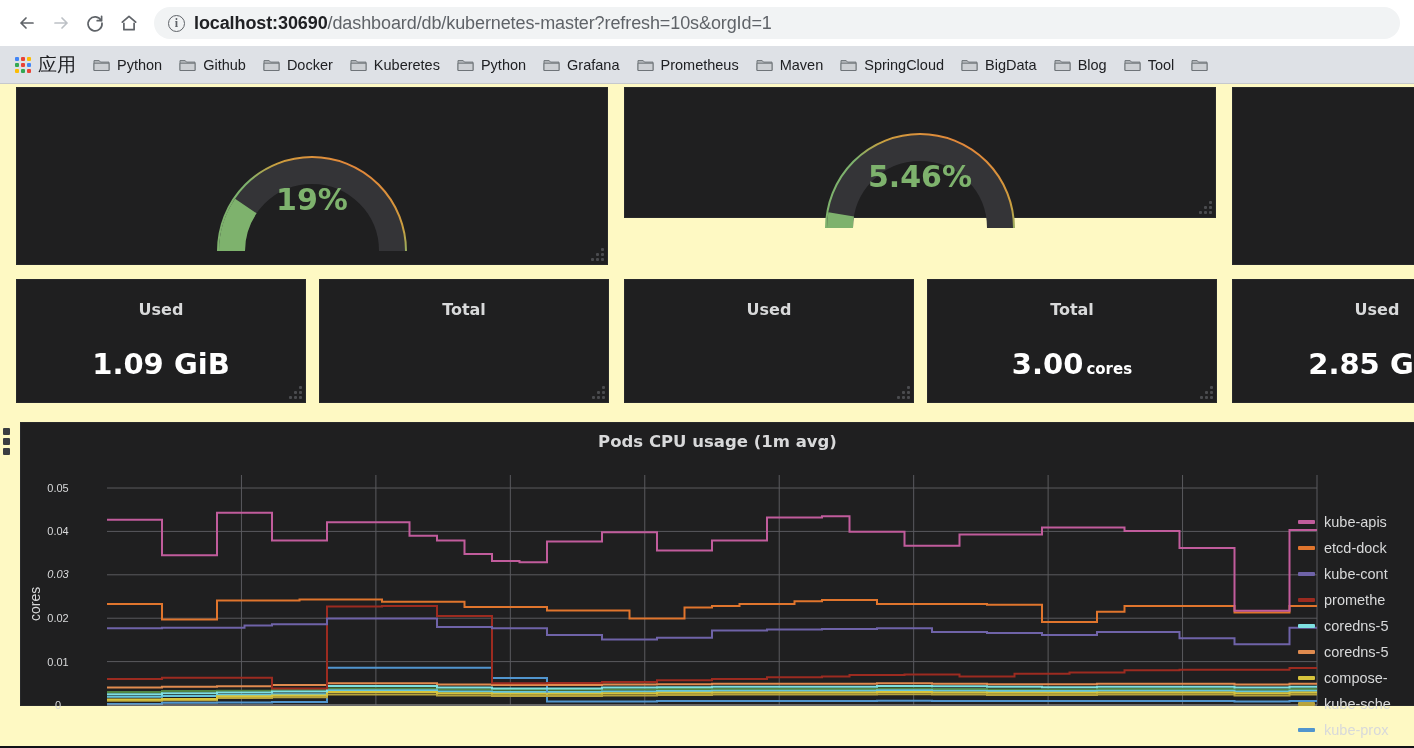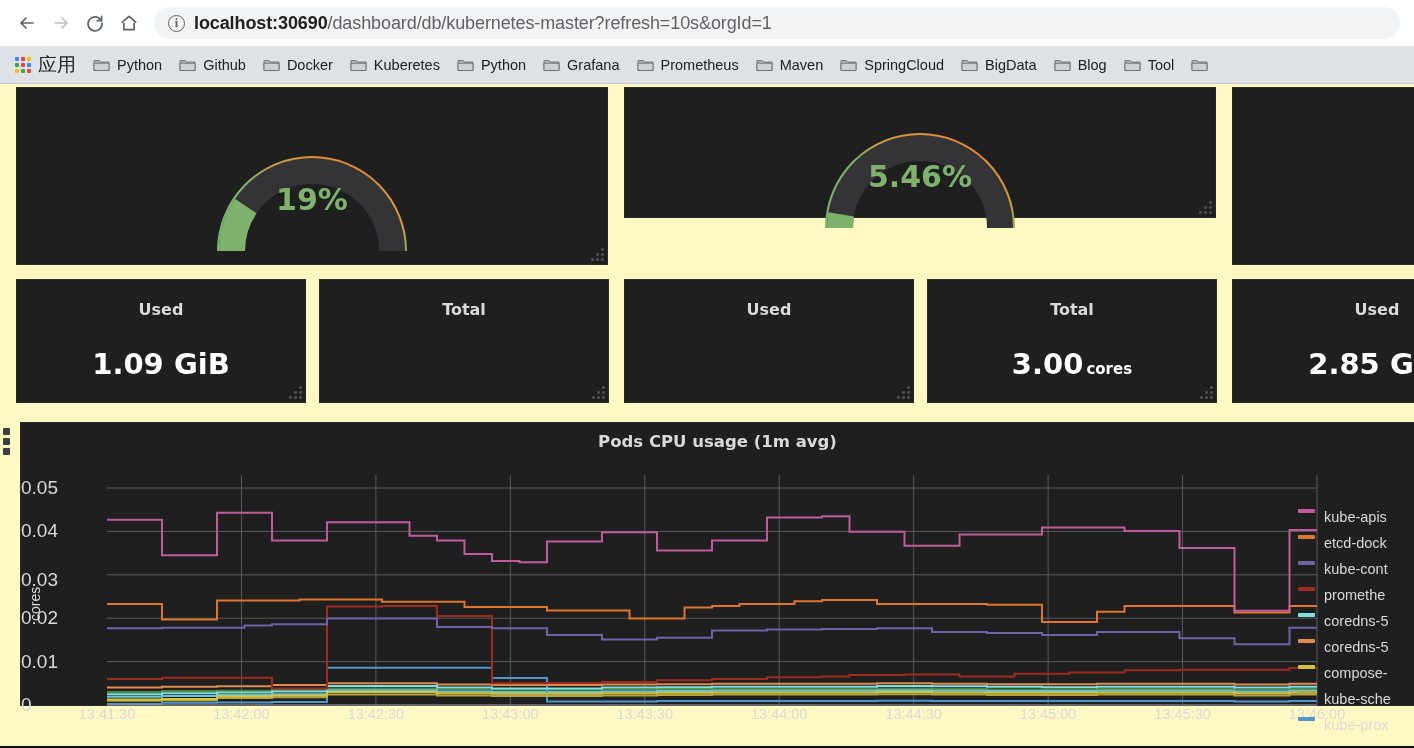--- a/index.html
+++ b/index.html
@@ -121,30 +121,30 @@
     text-align: center; color: #d8d9da; font-size: 16.5px; font-weight: 700;
     padding-top: 9px; font-family: "DejaVu Sans", sans-serif;
   }
   .graph-body { position: absolute; left: 0; top: 30px; right: 0; bottom: 0; }
   .axis-label-y {
     position: absolute; left: 6px; top: 168px;
     transform: rotate(-90deg); transform-origin: left top;
     color: #d8d9da; font-size: 14px; white-space: nowrap;
   }
   .ytick {
-    position: absolute; right: 0; color: #d8d9da; font-size: 19px;
-    text-align: left; transform: translateY(-50%); white-space: nowrap;
+    position: absolute; right: 0; color: #d8d9da; font-size: 11px;
+    text-align: center; transform: translateY(-50%); white-space: nowrap;
   }
   .xtick {
     position: absolute; color: #d8d9da; font-size: 14.5px;
     transform: translateX(-50%); white-space: nowrap; top: 0;
   }
   .legend { position: absolute; right: 0; top: 56px; width: 116px; }
   .legend-item {
-    display: flex; height: 26px;
+    display: flex; align-items: center; height: 26px;
     white-space: nowrap; overflow: hidden;
   }
   .legend-swatch {
     width: 17px; height: 4px; flex: 0 0 17px; border-radius: 1px; margin-right: 9px;
   }
   .legend-text { color: #d8d9da; font-size: 14.5px; }
 </style>
 </head>
 <body>
 
@@ -453,21 +453,21 @@
     <div class="stat-value"><span>2.85 GiB</span></div>
   </div>
 
   <div class="panel" style="left:20px; top:338px; width:1394px; height:284px; border-right:none;">
     <div class="graph-title">Pods CPU usage (1m avg)</div>
     <div class="graph-body">
       <div class="axis-label-y">cores</div>
       <div id="yticks">
           <div class="ytick" style="top: 35.0189px; width: 74px; left: 0px;">0.05</div>
           <div class="ytick" style="top: 78.4151px; width: 74px; left: 0px;">0.04</div>
-          <div class="ytick" style="top: 127px; width: 74px; left: 0px;">0.03</div>
+          <div class="ytick" style="top: 121px; width: 74px; left: 0px; font-style: italic;">0.03</div>
           <div class="ytick" style="top: 165.208px; width: 74px; left: 0px;">0.02</div>
           <div class="ytick" style="top: 208.604px; width: 74px; left: 0px;">0.01</div>
           <div class="ytick" style="top: 252px; width: 74px; left: 0px;">0</div>
         </div>
       <svg id="plot" width="1394" height="294" viewBox="0 0 1394 294">
           <line x1="86" x2="1296" y1="35.01886792452828" y2="35.01886792452828" stroke="#5a5a5e" stroke-width="1"></line>
           <line x1="86" x2="1296" y1="78.41509433962264" y2="78.41509433962264" stroke="#5a5a5e" stroke-width="1"></line>
           <line x1="86" x2="1296" y1="121.81132075471697" y2="121.81132075471697" stroke="#5a5a5e" stroke-width="1"></line>
           <line x1="86" x2="1296" y1="165.20754716981133" y2="165.20754716981133" stroke="#5a5a5e" stroke-width="1"></line>
           <line x1="86" x2="1296" y1="208.60377358490567" y2="208.60377358490567" stroke="#5a5a5e" stroke-width="1"></line>
@@ -487,32 +487,20 @@
           <path d="M 86.0 247.7 L 113.5 247.7 L 113.5 247.7 L 141.0 247.7 L 141.0 247.2 L 168.5 247.2 L 168.5 247.2 L 196.0 247.2 L 196.0 245.1 L 223.5 245.1 L 223.5 245.1 L 251.0 245.1 L 251.0 244.2 L 278.5 244.2 L 278.5 244.2 L 306.0 244.2 L 306.0 241.6 L 333.5 241.6 L 333.5 241.6 L 361.0 241.6 L 361.0 241.6 L 388.5 241.6 L 388.5 241.6 L 416.0 241.6 L 416.0 242.5 L 443.5 242.5 L 443.5 242.5 L 471.0 242.5 L 471.0 242.9 L 498.5 242.9 L 498.5 242.9 L 526.0 242.9 L 526.0 242.9 L 553.5 242.9 L 553.5 242.9 L 581.0 242.9 L 581.0 242.5 L 608.5 242.5 L 608.5 242.5 L 636.0 242.5 L 636.0 242.0 L 663.5 242.0 L 663.5 242.0 L 691.0 242.0 L 691.0 241.6 L 718.5 241.6 L 718.5 241.6 L 746.0 241.6 L 746.0 241.6 L 773.5 241.6 L 773.5 241.6 L 801.0 241.6 L 801.0 241.6 L 828.5 241.6 L 828.5 241.6 L 856.0 241.6 L 856.0 241.2 L 883.5 241.2 L 883.5 241.2 L 911.0 241.2 L 911.0 241.6 L 938.5 241.6 L 938.5 241.6 L 966.0 241.6 L 966.0 242.0 L 993.5 242.0 L 993.5 242.0 L 1021.0 242.0 L 1021.0 242.0 L 1048.5 242.0 L 1048.5 242.0 L 1076.0 242.0 L 1076.0 241.6 L 1103.5 241.6 L 1103.5 241.6 L 1131.0 241.6 L 1131.0 241.6 L 1158.5 241.6 L 1158.5 241.6 L 1186.0 241.6 L 1186.0 241.6 L 1213.5 241.6 L 1213.5 242.5 L 1241.0 242.5 L 1241.0 242.5 L 1268.5 242.5 L 1268.5 241.6 L 1296.0 241.6 L 1296.0 241.6" fill="none" stroke="#b8a33c" stroke-width="2" stroke-linejoin="miter"></path>
           <path d="M 86.0 246.4 L 113.5 246.4 L 113.5 246.4 L 141.0 246.4 L 141.0 245.9 L 168.5 245.9 L 168.5 245.9 L 196.0 245.9 L 196.0 243.3 L 223.5 243.3 L 223.5 243.3 L 251.0 243.3 L 251.0 242.5 L 278.5 242.5 L 278.5 242.5 L 306.0 242.5 L 306.0 239.0 L 333.5 239.0 L 333.5 239.0 L 361.0 239.0 L 361.0 239.0 L 388.5 239.0 L 388.5 239.0 L 416.0 239.0 L 416.0 240.3 L 443.5 240.3 L 443.5 240.3 L 471.0 240.3 L 471.0 240.7 L 498.5 240.7 L 498.5 240.7 L 526.0 240.7 L 526.0 240.7 L 553.5 240.7 L 553.5 240.7 L 581.0 240.7 L 581.0 240.3 L 608.5 240.3 L 608.5 240.3 L 636.0 240.3 L 636.0 239.8 L 663.5 239.8 L 663.5 239.8 L 691.0 239.8 L 691.0 239.4 L 718.5 239.4 L 718.5 239.4 L 746.0 239.4 L 746.0 239.4 L 773.5 239.4 L 773.5 239.4 L 801.0 239.4 L 801.0 239.4 L 828.5 239.4 L 828.5 239.4 L 856.0 239.4 L 856.0 239.0 L 883.5 239.0 L 883.5 239.0 L 911.0 239.0 L 911.0 239.4 L 938.5 239.4 L 938.5 239.4 L 966.0 239.4 L 966.0 239.8 L 993.5 239.8 L 993.5 239.8 L 1021.0 239.8 L 1021.0 239.8 L 1048.5 239.8 L 1048.5 239.8 L 1076.0 239.8 L 1076.0 239.4 L 1103.5 239.4 L 1103.5 239.4 L 1131.0 239.4 L 1131.0 239.4 L 1158.5 239.4 L 1158.5 239.4 L 1186.0 239.4 L 1186.0 239.4 L 1213.5 239.4 L 1213.5 240.3 L 1241.0 240.3 L 1241.0 240.3 L 1268.5 240.3 L 1268.5 239.4 L 1296.0 239.4 L 1296.0 239.4" fill="none" stroke="#d6c33c" stroke-width="2" stroke-linejoin="miter"></path>
           <path d="M 86.0 234.6 L 113.5 234.6 L 113.5 234.6 L 141.0 234.6 L 141.0 233.8 L 168.5 233.8 L 168.5 233.8 L 196.0 233.8 L 196.0 233.3 L 223.5 233.3 L 223.5 233.3 L 251.0 233.3 L 251.0 232.0 L 278.5 232.0 L 278.5 232.0 L 306.0 232.0 L 306.0 230.3 L 333.5 230.3 L 333.5 230.3 L 361.0 230.3 L 361.0 230.3 L 388.5 230.3 L 388.5 230.3 L 416.0 230.3 L 416.0 231.6 L 443.5 231.6 L 443.5 231.6 L 471.0 231.6 L 471.0 232.0 L 498.5 232.0 L 498.5 232.0 L 526.0 232.0 L 526.0 232.0 L 553.5 232.0 L 553.5 232.0 L 581.0 232.0 L 581.0 231.6 L 608.5 231.6 L 608.5 231.6 L 636.0 231.6 L 636.0 231.2 L 663.5 231.2 L 663.5 231.2 L 691.0 231.2 L 691.0 230.7 L 718.5 230.7 L 718.5 230.7 L 746.0 230.7 L 746.0 230.7 L 773.5 230.7 L 773.5 230.7 L 801.0 230.7 L 801.0 230.7 L 828.5 230.7 L 828.5 230.7 L 856.0 230.7 L 856.0 230.3 L 883.5 230.3 L 883.5 230.3 L 911.0 230.3 L 911.0 230.7 L 938.5 230.7 L 938.5 230.7 L 966.0 230.7 L 966.0 231.2 L 993.5 231.2 L 993.5 231.2 L 1021.0 231.2 L 1021.0 231.2 L 1048.5 231.2 L 1048.5 231.2 L 1076.0 231.2 L 1076.0 230.7 L 1103.5 230.7 L 1103.5 230.7 L 1131.0 230.7 L 1131.0 230.7 L 1158.5 230.7 L 1158.5 230.7 L 1186.0 230.7 L 1186.0 230.7 L 1213.5 230.7 L 1213.5 231.6 L 1241.0 231.6 L 1241.0 231.6 L 1268.5 231.6 L 1268.5 230.7 L 1296.0 230.7 L 1296.0 230.7" fill="none" stroke="#e08b4f" stroke-width="2" stroke-linejoin="miter"></path>
           <path d="M 86.0 241.2 L 113.5 241.2 L 113.5 241.2 L 141.0 241.2 L 141.0 240.3 L 168.5 240.3 L 168.5 240.3 L 196.0 240.3 L 196.0 239.4 L 223.5 239.4 L 223.5 239.4 L 251.0 239.4 L 251.0 238.5 L 278.5 238.5 L 278.5 238.5 L 306.0 238.5 L 306.0 232.9 L 333.5 232.9 L 333.5 232.9 L 361.0 232.9 L 361.0 232.9 L 388.5 232.9 L 388.5 232.9 L 416.0 232.9 L 416.0 234.6 L 443.5 234.6 L 443.5 234.6 L 471.0 234.6 L 471.0 235.5 L 498.5 235.5 L 498.5 235.5 L 526.0 235.5 L 526.0 235.5 L 553.5 235.5 L 553.5 235.5 L 581.0 235.5 L 581.0 234.6 L 608.5 234.6 L 608.5 234.6 L 636.0 234.6 L 636.0 234.2 L 663.5 234.2 L 663.5 234.2 L 691.0 234.2 L 691.0 233.8 L 718.5 233.8 L 718.5 233.8 L 746.0 233.8 L 746.0 233.8 L 773.5 233.8 L 773.5 233.8 L 801.0 233.8 L 801.0 233.8 L 828.5 233.8 L 828.5 233.8 L 856.0 233.8 L 856.0 232.9 L 883.5 232.9 L 883.5 232.9 L 911.0 232.9 L 911.0 233.3 L 938.5 233.3 L 938.5 233.3 L 966.0 233.3 L 966.0 233.8 L 993.5 233.8 L 993.5 233.8 L 1021.0 233.8 L 1021.0 234.2 L 1048.5 234.2 L 1048.5 234.2 L 1076.0 234.2 L 1076.0 233.8 L 1103.5 233.8 L 1103.5 233.8 L 1131.0 233.8 L 1131.0 233.8 L 1158.5 233.8 L 1158.5 233.8 L 1186.0 233.8 L 1186.0 233.8 L 1213.5 233.8 L 1213.5 234.6 L 1241.0 234.6 L 1241.0 234.6 L 1268.5 234.6 L 1268.5 233.8 L 1296.0 233.8 L 1296.0 233.8" fill="none" stroke="#7ee0e0" stroke-width="2" stroke-linejoin="miter"></path>
           <path d="M 86.0 226.0 L 113.5 226.0 L 113.5 226.0 L 141.0 226.0 L 141.0 224.7 L 168.5 224.7 L 168.5 224.7 L 196.0 224.7 L 196.0 224.7 L 223.5 224.7 L 223.5 224.7 L 251.0 224.7 L 251.0 235.5 L 278.5 235.5 L 278.5 235.5 L 306.0 235.5 L 306.0 153.5 L 333.5 153.5 L 333.5 153.5 L 361.0 153.5 L 361.0 153.1 L 388.5 153.1 L 388.5 153.1 L 416.0 153.1 L 416.0 163.0 L 443.5 163.0 L 443.5 163.0 L 471.0 163.0 L 471.0 230.3 L 498.5 230.3 L 498.5 230.3 L 526.0 230.3 L 526.0 229.9 L 553.5 229.9 L 553.5 229.9 L 581.0 229.9 L 581.0 229.0 L 608.5 229.0 L 608.5 229.0 L 636.0 229.0 L 636.0 227.3 L 663.5 227.3 L 663.5 227.3 L 691.0 227.3 L 691.0 226.0 L 718.5 226.0 L 718.5 226.0 L 746.0 226.0 L 746.0 224.2 L 773.5 224.2 L 773.5 224.2 L 801.0 224.2 L 801.0 223.4 L 828.5 223.4 L 828.5 222.1 L 856.0 222.1 L 856.0 222.1 L 883.5 222.1 L 883.5 221.6 L 911.0 221.6 L 911.0 221.6 L 938.5 221.6 L 938.5 223.4 L 966.0 223.4 L 966.0 223.4 L 993.5 223.4 L 993.5 220.8 L 1021.0 220.8 L 1021.0 220.8 L 1048.5 220.8 L 1048.5 219.5 L 1076.0 219.5 L 1076.0 219.5 L 1103.5 219.5 L 1103.5 217.3 L 1131.0 217.3 L 1131.0 217.3 L 1158.5 217.3 L 1158.5 216.8 L 1186.0 216.8 L 1186.0 216.8 L 1213.5 216.8 L 1213.5 216.8 L 1241.0 216.8 L 1241.0 216.8 L 1268.5 216.8 L 1268.5 215.1 L 1296.0 215.1 L 1296.0 215.1" fill="none" stroke="#9c2b20" stroke-width="2" stroke-linejoin="miter"></path>
           <path d="M 86.0 175.2 L 113.5 175.2 L 113.5 175.2 L 141.0 175.2 L 141.0 174.8 L 168.5 174.8 L 168.5 174.8 L 196.0 174.8 L 196.0 174.8 L 223.5 174.8 L 223.5 172.6 L 251.0 172.6 L 251.0 171.3 L 278.5 171.3 L 278.5 171.3 L 306.0 171.3 L 306.0 165.6 L 333.5 165.6 L 333.5 165.6 L 361.0 165.6 L 361.0 165.6 L 388.5 165.6 L 388.5 165.6 L 416.0 165.6 L 416.0 173.9 L 443.5 173.9 L 443.5 173.9 L 471.0 173.9 L 471.0 175.2 L 498.5 175.2 L 498.5 175.2 L 526.0 175.2 L 526.0 182.1 L 553.5 182.1 L 553.5 182.1 L 581.0 182.1 L 581.0 186.5 L 608.5 186.5 L 608.5 186.5 L 636.0 186.5 L 636.0 184.7 L 663.5 184.7 L 663.5 184.7 L 691.0 184.7 L 691.0 177.4 L 718.5 177.4 L 718.5 177.4 L 746.0 177.4 L 746.0 176.5 L 773.5 176.5 L 773.5 176.5 L 801.0 176.5 L 801.0 176.1 L 828.5 176.1 L 828.5 176.1 L 856.0 176.1 L 856.0 175.2 L 883.5 175.2 L 883.5 175.2 L 911.0 175.2 L 911.0 179.1 L 938.5 179.1 L 938.5 179.1 L 966.0 179.1 L 966.0 180.0 L 993.5 180.0 L 993.5 180.0 L 1021.0 180.0 L 1021.0 182.1 L 1048.5 182.1 L 1048.5 182.1 L 1076.0 182.1 L 1076.0 179.1 L 1103.5 179.1 L 1103.5 179.1 L 1131.0 179.1 L 1131.0 179.1 L 1158.5 179.1 L 1158.5 185.2 L 1186.0 185.2 L 1186.0 185.2 L 1213.5 185.2 L 1213.5 191.2 L 1241.0 191.2 L 1241.0 191.2 L 1268.5 191.2 L 1268.5 174.8 L 1296.0 174.8 L 1296.0 174.8" fill="none" stroke="#6f63a8" stroke-width="2" stroke-linejoin="miter"></path>
           <path d="M 86.0 150.9 L 113.5 150.9 L 113.5 150.9 L 141.0 150.9 L 141.0 166.5 L 168.5 166.5 L 168.5 166.5 L 196.0 166.5 L 196.0 147.4 L 223.5 147.4 L 223.5 147.4 L 251.0 147.4 L 251.0 147.4 L 278.5 147.4 L 278.5 146.5 L 306.0 146.5 L 306.0 146.5 L 333.5 146.5 L 333.5 146.5 L 361.0 146.5 L 361.0 148.7 L 388.5 148.7 L 388.5 148.7 L 416.0 148.7 L 416.0 148.7 L 443.5 148.7 L 443.5 153.9 L 471.0 153.9 L 471.0 153.9 L 498.5 153.9 L 498.5 153.9 L 526.0 153.9 L 526.0 157.4 L 553.5 157.4 L 553.5 157.4 L 581.0 157.4 L 581.0 157.4 L 608.5 157.4 L 608.5 165.6 L 636.0 165.6 L 636.0 165.6 L 663.5 165.6 L 663.5 154.4 L 691.0 154.4 L 691.0 153.1 L 718.5 153.1 L 718.5 150.9 L 746.0 150.9 L 746.0 150.9 L 773.5 150.9 L 773.5 148.3 L 801.0 148.3 L 801.0 147.0 L 828.5 147.0 L 828.5 147.0 L 856.0 147.0 L 856.0 150.9 L 883.5 150.9 L 883.5 150.9 L 911.0 150.9 L 911.0 150.9 L 938.5 150.9 L 938.5 150.9 L 966.0 150.9 L 966.0 151.8 L 993.5 151.8 L 993.5 151.8 L 1021.0 151.8 L 1021.0 169.1 L 1048.5 169.1 L 1048.5 169.1 L 1076.0 169.1 L 1076.0 158.7 L 1103.5 158.7 L 1103.5 153.1 L 1131.0 153.1 L 1131.0 153.1 L 1158.5 153.1 L 1158.5 153.1 L 1186.0 153.1 L 1186.0 153.1 L 1213.5 153.1 L 1213.5 159.6 L 1241.0 159.6 L 1241.0 159.6 L 1268.5 159.6 L 1268.5 153.1 L 1296.0 153.1 L 1296.0 153.1" fill="none" stroke="#e0752d" stroke-width="2" stroke-linejoin="miter"></path>
           <path d="M 86.0 66.7 L 113.5 66.7 L 113.5 66.7 L 141.0 66.7 L 141.0 102.3 L 168.5 102.3 L 168.5 102.3 L 196.0 102.3 L 196.0 59.8 L 223.5 59.8 L 223.5 59.8 L 251.0 59.8 L 251.0 87.5 L 278.5 87.5 L 278.5 87.5 L 306.0 87.5 L 306.0 69.3 L 333.5 69.3 L 333.5 69.3 L 361.0 69.3 L 361.0 69.3 L 388.5 69.3 L 388.5 82.8 L 416.0 82.8 L 416.0 87.5 L 443.5 87.5 L 443.5 101.0 L 471.0 101.0 L 471.0 107.9 L 498.5 107.9 L 498.5 109.2 L 526.0 109.2 L 526.0 88.4 L 553.5 88.4 L 553.5 88.4 L 581.0 88.4 L 581.0 79.3 L 608.5 79.3 L 608.5 79.3 L 636.0 79.3 L 636.0 97.5 L 663.5 97.5 L 663.5 97.5 L 691.0 97.5 L 691.0 87.5 L 718.5 87.5 L 718.5 87.5 L 746.0 87.5 L 746.0 64.5 L 773.5 64.5 L 773.5 64.5 L 801.0 64.5 L 801.0 63.2 L 828.5 63.2 L 828.5 78.8 L 856.0 78.8 L 856.0 78.8 L 883.5 78.8 L 883.5 92.7 L 911.0 92.7 L 911.0 92.7 L 938.5 92.7 L 938.5 81.5 L 966.0 81.5 L 966.0 81.5 L 993.5 81.5 L 993.5 81.5 L 1021.0 81.5 L 1021.0 74.5 L 1048.5 74.5 L 1048.5 74.5 L 1076.0 74.5 L 1076.0 74.5 L 1103.5 74.5 L 1103.5 78.0 L 1131.0 78.0 L 1131.0 78.0 L 1158.5 78.0 L 1158.5 94.9 L 1186.0 94.9 L 1186.0 94.9 L 1213.5 94.9 L 1213.5 157.8 L 1241.0 157.8 L 1241.0 157.8 L 1268.5 157.8 L 1268.5 77.1 L 1296.0 77.1 L 1296.0 77.1" fill="none" stroke="#c15c9c" stroke-width="2" stroke-linejoin="miter"></path>
           <line x1="86" x2="1296" y1="252" y2="252" stroke="#8e8e8e" stroke-width="1"></line>
         </svg>
-      <div id="xticks" style="position:absolute;left:0;top:253px;width:1394px;height:24px;">
-          <div class="xtick" style="left: 86px;">13:41:30</div>
-          <div class="xtick" style="left: 220.444px;">13:42:00</div>
-          <div class="xtick" style="left: 354.889px;">13:42:30</div>
-          <div class="xtick" style="left: 489.333px;">13:43:00</div>
-          <div class="xtick" style="left: 623.778px;">13:43:30</div>
-          <div class="xtick" style="left: 758.222px;">13:44:00</div>
-          <div class="xtick" style="left: 892.667px;">13:44:30</div>
-          <div class="xtick" style="left: 1027.11px;">13:45:00</div>
-          <div class="xtick" style="left: 1161.56px;">13:45:30</div>
-          <div class="xtick" style="left: 1296px;">13:46:00</div>
-        </div>
       <div class="legend" id="legend">
           <div class="legend-item">
             <span class="legend-swatch" style="background: rgb(193, 92, 156);"></span>
             <span class="legend-text">kube-apis</span>
           </div>
           <div class="legend-item">
             <span class="legend-swatch" style="background: rgb(224, 117, 45);"></span>
             <span class="legend-text">etcd-dock</span>
           </div>
           <div class="legend-item">

